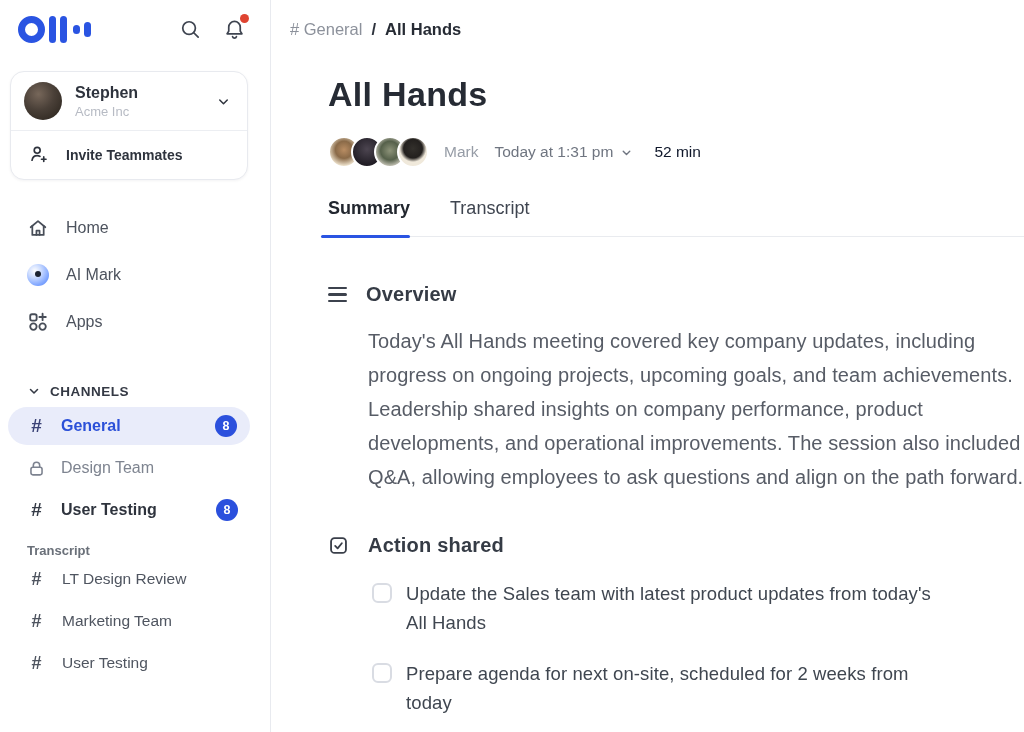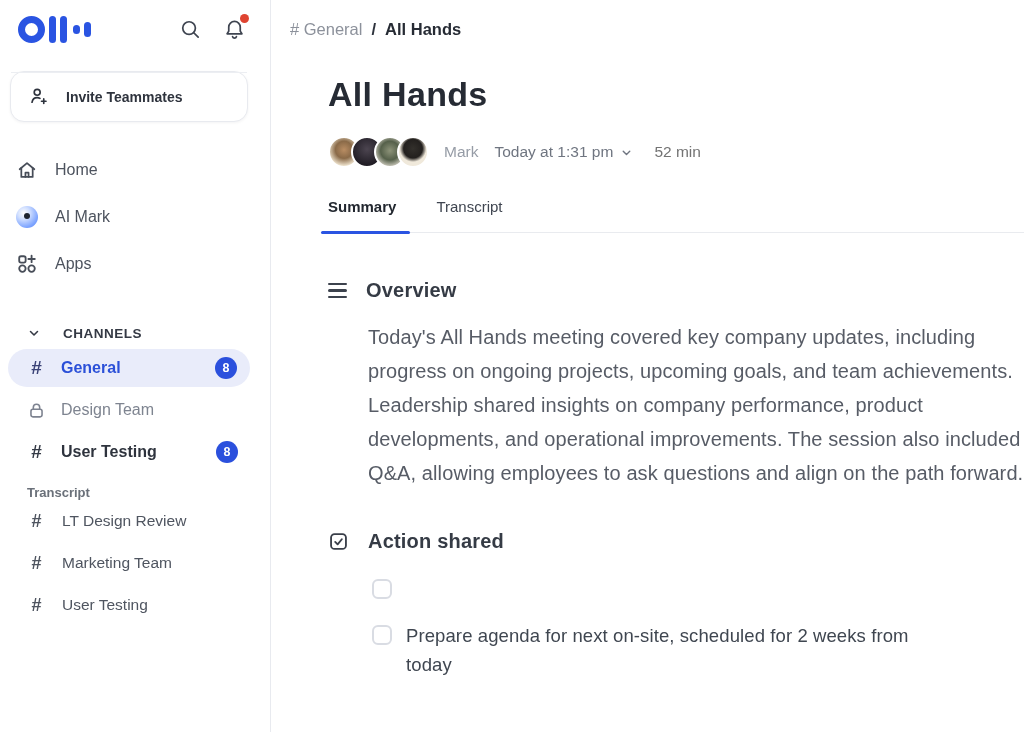--- a/index.html
+++ b/index.html
@@ -28,29 +28,29 @@
   .avatar-self { width:38px; height:38px; border-radius:50%; flex:none;
     background:radial-gradient(circle at 38% 32%, #77675a 0%, #4a4038 45%, #262019 100%); }
   .account-name { font-size:16px; font-weight:700; color:#2e333d; }
   .account-org { font-size:13px; color:#b7bbc4; margin-top:2px; }
   .acct-chevron { margin-left:auto; }
   .card-divider { height:1px; background:#eceef2; }
   .invite-row { display:flex; align-items:center; gap:17px; padding:13px 16px 14px 17px;
     font-size:14px; font-weight:700; color:#2e333d; cursor:pointer; }
 
   .nav { margin-top:24px; }
-  .nav-item { display:flex; align-items:center; gap:17px; height:47px; padding-left:16px;
+  .nav-item { display:flex; align-items:center; gap:17px; height:47px; padding-left:27px;
     font-size:16px; color:#4d535e; cursor:pointer; }
   .nav-ic { width:22px; display:flex; justify-content:center; }
   .ai-orb { width:22px; height:22px; border-radius:50%; position:relative;
     background:radial-gradient(circle at 35% 32%, #ffffff 0%, #cfdeff 30%, #7da4ff 70%, #5583f2 100%); }
   .ai-orb::after { content:""; position:absolute; left:8px; top:7px; width:6px; height:6px;
     border-radius:50%; background:#1d2430; }
 
-  .channels-header { margin-top:30px; height:32px; display:flex; align-items:center; gap:22px;
+  .channels-header { margin-top:30px; height:32px; display:flex; align-items:center; gap:9px;
     padding-left:27px; font-size:13.5px; font-weight:700; letter-spacing:.5px; color:#343944; cursor:pointer; }
 
   .channel-item { display:flex; align-items:center; gap:15px; height:42px;
     padding:0 32px 0 27px; font-size:16px; color:#7e8490; cursor:pointer; }
   .hash { font-size:19px; font-weight:600; color:#454c59; width:19px; text-align:center; flex:none; }
   .channel-item.selected { background:#e9ecfa; border-radius:20px; margin:0 20px 2px 8px;
     padding:0 13px 0 19px; height:38px; color:#2b50d8; font-weight:600; }
   .channel-item.selected .hash { color:#3b4377; }
   .channel-item.unread { color:#2e333d; font-weight:700; }
   .channel-item.unread .hash { color:#353b47; }
@@ -77,24 +77,24 @@
   .avatars { display:flex; cursor:pointer; }
   .av { width:32px; height:32px; border-radius:50%; border:2px solid #fff; margin-left:-9px; flex:none; }
   .av:first-child { margin-left:0; }
   .av1 { background:radial-gradient(circle at 50% 42%, #b98d63 0%, #8a6a48 40%, #efe4cf 75%); }
   .av2 { background:radial-gradient(circle at 50% 40%, #4c4550 0%, #221e26 70%); }
   .av3 { background:radial-gradient(circle at 50% 45%, #8d9379 0%, #55604a 45%, #d9d5c9 80%); }
   .av4 { background:radial-gradient(circle at 50% 38%, #33302c 0%, #23201e 42%, #f0e9db 60%); }
   .meta-owner { margin-left:15px; font-size:15.5px; color:#969ca6; }
   .meta-time { margin-left:16px; display:flex; align-items:center; gap:7px;
     font-size:15.5px; color:#6f7580; cursor:pointer; }
-  .meta-duration { margin-left:21px; font-size:15.5px; color:#737373; }
+  .meta-duration { margin-left:21px; font-size:15.5px; color:#0f172a; }
 
   .tabs { margin-top:30px; display:flex; gap:40px; }
-  .tab { position:relative; font-size:15px; color:#3f4550; padding-bottom:17px; cursor:pointer; }
+  .tab { position:relative; font-size:18px; color:#3f4550; padding-bottom:17px; cursor:pointer; }
   .tab.active { color:#22272f; font-weight:700; }
   .tab-underline { position:absolute; left:-7px; bottom:-2px; width:89px; height:3.5px;
     background:#2a54e2; border-radius:3px; }
   .tabs-border { height:1px; background:#e9ebef; width:800px; margin-left:-6px; }
 
   .section-heading { display:flex; align-items:center; gap:19px; }
   .section-heading h2 { font-size:20px; font-weight:700; color:#353b45; letter-spacing:.2px; }
   .overview-section { margin-top:46px; }
   .lines-icon { width:19px; display:flex; flex-direction:column; gap:4px; }
   .lines-icon span { display:block; height:2.4px; background:#3c424d; border-radius:2px; }
@@ -136,20 +136,32 @@
           <svg width="23" height="23" viewBox="0 0 24 24" fill="none" stroke="#3e4450" stroke-width="1.8" stroke-linecap="round" stroke-linejoin="round">
             <path d="M12 3.5a6 6 0 0 0-6 6v4.2L4.3 16.5h15.4L18 13.7V9.5a6 6 0 0 0-6-6z"></path>
             <path d="M10 19.5a2.1 2.1 0 0 0 4 0"></path>
           </svg>
           <span class="notif-dot"></span>
         </span>
       </div>
     </div>
 
     <div class="account-card">
+      <div class="account-row">
+        <div class="avatar-self"></div>
+        <div>
+          <div class="account-name">Stephen</div>
+          <div class="account-org">Acme Inc</div>
+        </div>
+        <span class="acct-chevron">
+          <svg width="15" height="15" viewBox="0 0 24 24" fill="none" stroke="#2e333d" stroke-width="2.4" stroke-linecap="round" stroke-linejoin="round">
+              <polyline points="6 9.5 12 15.5 18 9.5"></polyline>
+            </svg>
+        </span>
+      </div>
       <div class="card-divider"></div>
       <div class="invite-row">
         <span>
           <svg width="21" height="21" viewBox="0 0 24 24" fill="none" stroke="#2e333d" stroke-width="1.9" stroke-linecap="round" stroke-linejoin="round">
             <circle cx="10.5" cy="7.2" r="3.4"></circle>
             <path d="M4.6 18.6c.6-3.7 3.1-5.4 5.9-5.4 1.2 0 2.3.3 3.2.9"></path>
             <path d="M15.4 17.4h5.2"></path>
               <path d="M18 14.8v5.2"></path>
           </svg>
         </span>
@@ -299,20 +311,21 @@
             <svg width="21" height="21" viewBox="0 0 24 24" fill="none" stroke="#3a3f4a" stroke-width="2.1" stroke-linecap="round" stroke-linejoin="round">
               <rect x="3.5" y="3.5" width="17" height="17" rx="4"></rect>
               <polyline points="8.2 12.4 11 15.2 15.8 9.4"></polyline>
             </svg>
           </span>
           <h2>Action shared</h2>
         </div>
 
         <div class="action-item">
           <span class="checkbox"></span>
+          <span class="action-text">Update the Sales team with latest product updates from today's All Hands</span>
         </div>
         <div class="action-item">
           <span class="checkbox"></span>
           <span class="action-text">Prepare agenda for next on-site, scheduled for 2 weeks from today</span>
         </div>
       </section>
     </div>
   </main>
 </div>
 

